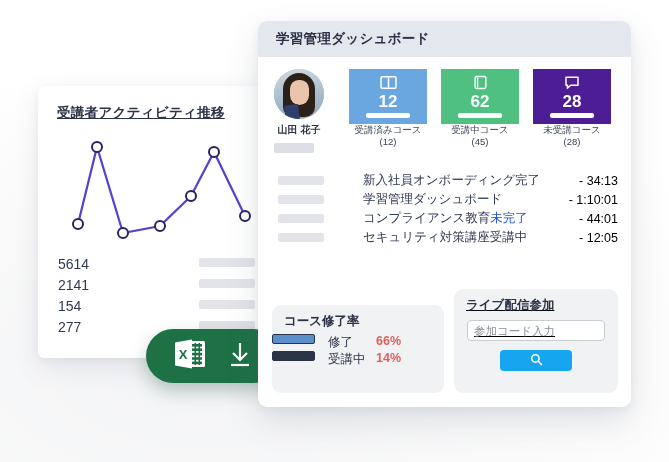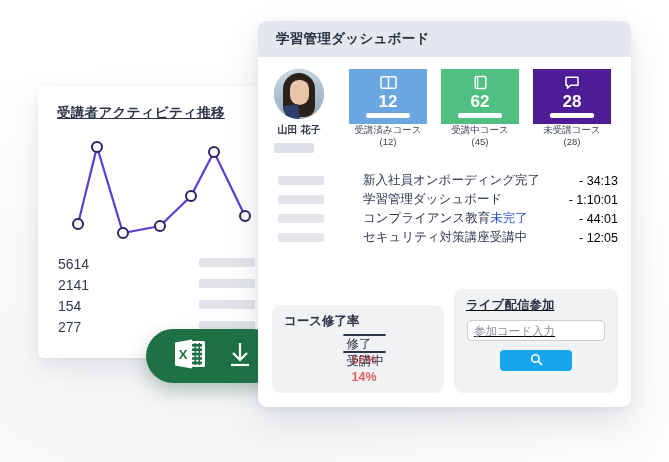--- a/index.html
+++ b/index.html
@@ -96,21 +96,21 @@
   }
   .course-time{position:absolute;right:13px;font-size:12.5px;color:#000000;white-space:nowrap;}
   .flag-red{color:#1d4ed8;}
 
   .panel{
     position:absolute;bottom:14px;background:#f1f2f4;border-radius:9px;
   }
   #panel-completion{left:14px;width:172px;height:88px;}
   #panel-live{left:196px;width:164px;height:104px;text-decoration:underline;}
   .panel-title{font-size:12.5px;font-weight:bold;color:#2b3347;padding:8px 0 4px 12px;white-space:nowrap;}
-  .legend-row{display:flex;align-items:center;height:17px;padding-left:12px;flex-direction:column;}
+  .legend-row{display:flex;align-items:flex-start;height:17px;}
   .legend-swatch{width:43px;height:10px;border-radius:2px;border:1px solid #2b3347;box-sizing:border-box;}
   .legend-label{width:48px;margin-left:13px;font-size:12.5px;color:#2b3347;white-space:nowrap;}
   .legend-pct{font-size:12.5px;color:#e0605f;font-weight:bold;}
 
   #live-input{
     display:block;margin:2px auto 0 auto;width:138px;height:21px;box-sizing:border-box;
     border:1px solid #c9ccd2;border-radius:4px;background:#fff;
     font-size:11.5px;color:#2b3347;padding:0 6px;
     font-family:"Liberation Sans","DejaVu Sans",sans-serif;
   }

